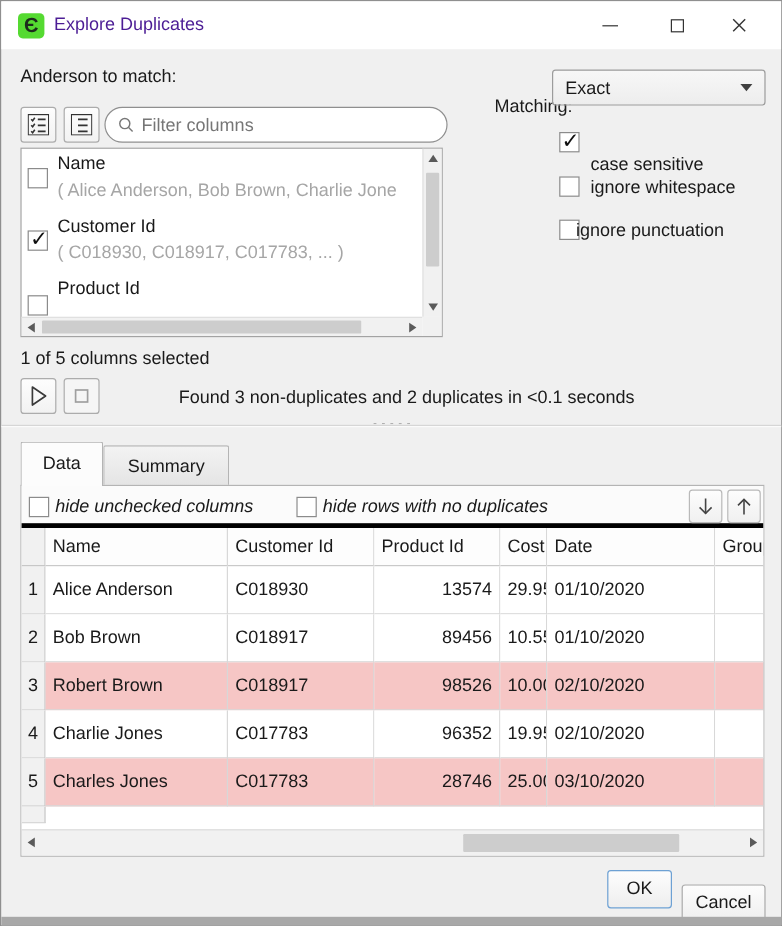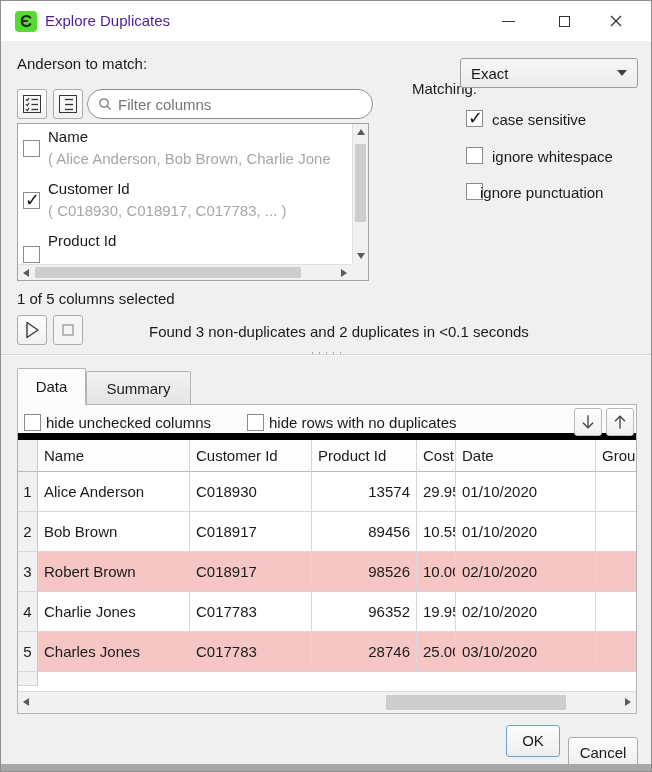--- a/index.html
+++ b/index.html
@@ -54,21 +54,21 @@
 
   .splitter { position:absolute; left:0; top:353px; width:652px; border-top:1px solid #d6d6d6; border-bottom:1px solid #fbfbfb; }
   .splitter-dots { position:absolute; left:308px; top:350px; width:36px; height:4px;
                    background-image:radial-gradient(#a8a8a8 1px, transparent 1.2px); background-size:7px 4px; }
 
   
   .tab { position:absolute; border:1px solid #b4b4b4; border-bottom:none; border-radius:2px 2px 0 0; text-align:center; }
   .tab.active { left:16px; top:367px; width:69px; height:37px; line-height:36px; background:#fcfcfc; z-index:3; }
   .tab.inactive { left:85px; top:370px; width:105px; height:34px; line-height:33px; background:linear-gradient(#f3f3f3,#e4e4e4); z-index:1; }
   .panel { position:absolute; left:16px; top:403px; width:620px; height:310px; border:1px solid #b4b4b4; background:#fcfcfc; z-index:2; }
-  .ptoolbar { position:absolute; left:0; top:0; right:0; height:35px; background:#fbfbfb; border-bottom:7px solid #000000; }
+  .ptoolbar { position:absolute; left:0; top:0; right:0; height:35px; background:#fbfbfb; border-bottom:4px solid #000000;font-style:italic; }
   .ptool-btn { position:absolute; width:28px; height:28px; top:3px; border:1px solid #b9b9b9; border-radius:3px;
                background:linear-gradient(#fdfdfd,#f0f0f0); display:flex; align-items:center; justify-content:center; }
 
   .tablewrap { position:absolute; left:0; top:35px; right:0; bottom:22px; overflow:hidden; background:#fff; }
   .trow { display:flex; height:40px; }
   .trow.thead { height:32px; }
   .cell { flex:none; background:#fff; border-right:1px solid #d8d8d8; border-bottom:1px solid #d8d8d8;
           padding:0 6px; line-height:39px; overflow:hidden; white-space:nowrap; }
   .thead .cell { line-height:31px; background:#fdfdfd; border-bottom:1px solid #bcbcbc; }
   .c-num { width:20px; background:#f1f1f1 !important; border-right:1px solid #c9c9c9; text-align:center; padding:0 2px; }
@@ -173,21 +173,21 @@
     <div class="corner-stub"></div>
   </div>
 
   <div class="label" style="left:380px; top:79px;margin-left:31px;">Matching:</div>
   <div class="dropdown">
     <span>Exact</span>
     <div class="dd-arrow"></div>
   </div>
 
   <div class="checkbox cb-abs checked" style="left:465px; top:109px;"></div>
-  <div class="label" style="left:491px; top:110px;">case sensitive</div>
+  <div class="label" style="left:491px; top:128px;">case sensitive</div>
 
   <div class="checkbox cb-abs" style="left:465px; top:146px;"></div>
   <div class="label" style="left:491px; top:147px;">ignore whitespace</div>
 
   <div class="checkbox cb-abs" style="left:465px; top:182px;"></div>
   <div class="label" style="left:479px; top:183px;">ignore punctuation</div>
 
   <div class="label" style="left:16px; top:289px;">1 of 5 columns selected</div>
 
   <div class="sqbtn" style="left:16px; top:314px;">

